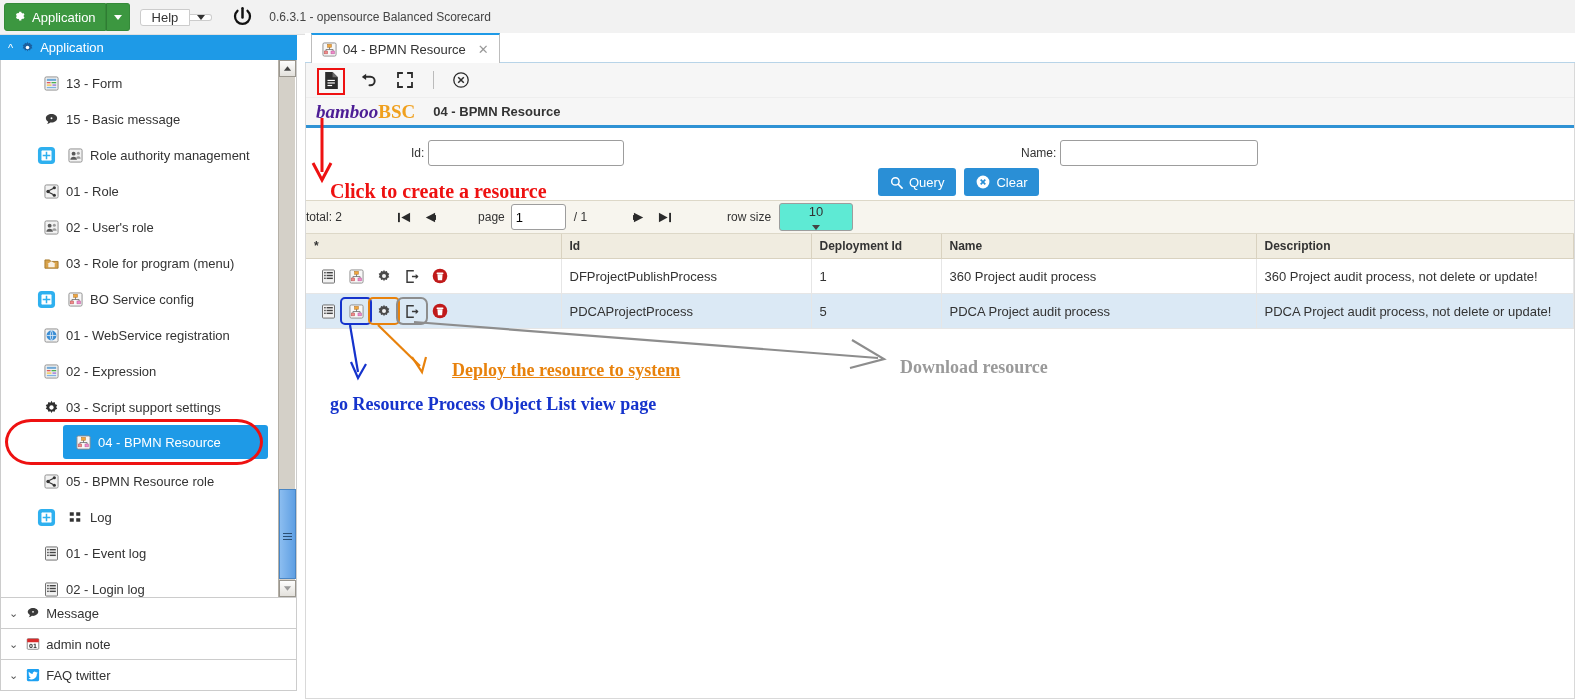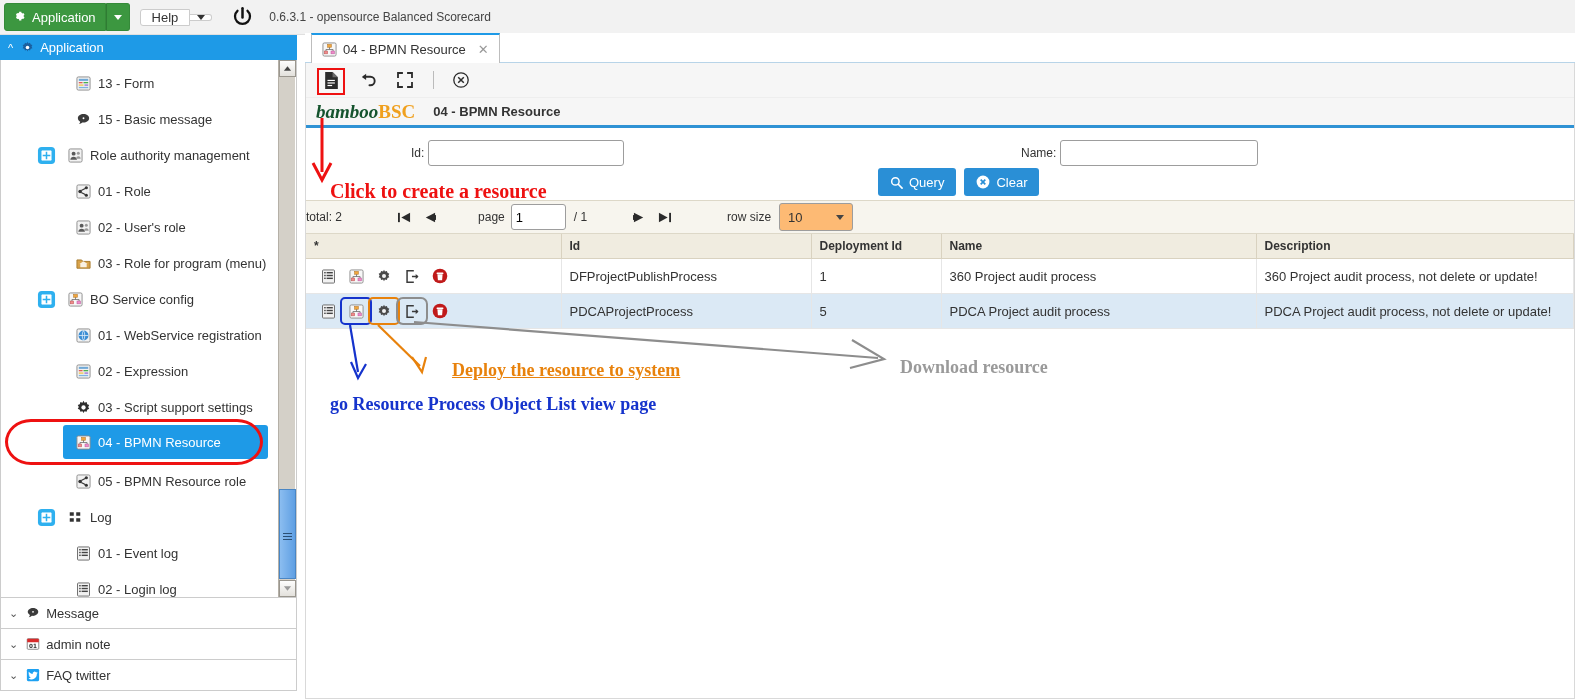--- a/index.html
+++ b/index.html
@@ -63,21 +63,21 @@
     overflow: hidden;
   }
   .side-list { padding-top: 5px; }
   .side-item {
     display: flex; align-items: center; height: 36px; cursor: pointer;
     font-size: 13px; color: #333; white-space: nowrap;
   }
   .side-item .expander { width: 38px; display: flex; justify-content: center; align-items: center; }
   .side-item .ico { width: 20px; display:inline-flex; justify-content:center; align-items:center; margin-right: 5px; }
   .side-item.lvl1 { padding-left: 26px; }
-  .side-item.lvl2 { padding-left: 72px; }
+  .side-item.lvl2 { padding-left: 40px; }
   .side-item.selected {
     background: #1e9ae7; color: #fff; border-radius: 3px;
     margin-left: 62px; margin-right: 28px; padding-left: 10px; height: 34px;
   }
   .sel-wrap { position: relative; }
   .redring {
     position: absolute; left: 4px; top: -6px; width: 258px; height: 46px;
     border: 3px solid #ee1111; border-radius: 26px/23px; pointer-events: none;
   }
   
@@ -129,21 +129,21 @@
   .tb-sep { width: 1px; height: 18px; background: #bbb; margin: 0 12px 0 6px; }
   .tb-first-ring {
     position: absolute; left: 11px; top: 5px; width: 28px; height: 27px;
     border: 2px solid #ee1111; pointer-events: none;
   }
   .brandbar {
     height: 30px; background: #f6f6f6; display: flex; align-items: center;
     padding-left: 10px; border-bottom: 3px solid #2f92d4;
   }
   .brand { font-family: "Liberation Serif", serif; font-weight: bold; font-style: italic; font-size: 19px; }
-  .brand .b1 { color: #14532d; }
+  .brand .b1 { color: #4c1d95; }
   .brand .b2 { color: #f0a01e; font-style: normal; }
   .brand-title { margin-left: 18px; font-weight: bold; font-size: 13px; color: #333; }
 
   .formarea { position: relative; height: 72px; }
   .fld { position: absolute; display: flex; align-items: center; }
   .fld label { font-size: 12px; color: #333; margin-right: 4px; }
   .fld input {
     height: 26px; border: 1px solid #9d9d9d; border-radius: 3px;
     font-family: "Liberation Sans", sans-serif; font-size: 13px; padding: 0 5px; background: #fff;
   }
@@ -165,22 +165,22 @@
   .pg-lbl { margin-left: 36px; }
   .pager input.pg {
     width: 55px; height: 26px; margin-left: 6px; border: 1px solid #9d9d9d;
     border-radius: 3px; font-size: 13px; padding: 0 4px; font-family: "Liberation Sans", sans-serif;
   }
   .pg-of { margin-left: 8px; }
   .nav-right { margin-left: 40px; display: flex; }
   .rowsize-lbl { margin-left: 50px; }
   .rowsize-sel {
     margin-left: 8px; width: 74px; height: 28px; border: 1px solid #9d9d9d; border-radius: 3px;
-    background: #fdba74; display: flex; align-items: center; justify-content: space-between;
-    padding: 0 8px; font-size: 13px; cursor: pointer;
+    background: #5eead4; display: flex; align-items: center; justify-content: space-between;
+    padding: 0 8px; font-size: 13px; cursor: pointer; flex-direction: column;
   }
 
   
   table.grid { width: 100%; border-collapse: collapse; table-layout: fixed; }
   table.grid th {
     background: #f0ece0; border-right: 1px solid #d9d2c0; border-bottom: 1px solid #d9d2c0;
     text-align: left; font-size: 12px; font-weight: bold; padding: 5px 8px; color: #333;
   }
   table.grid td {
     border-right: 1px solid #e6e6e6; border-bottom: 1px solid #e6e6e6;

